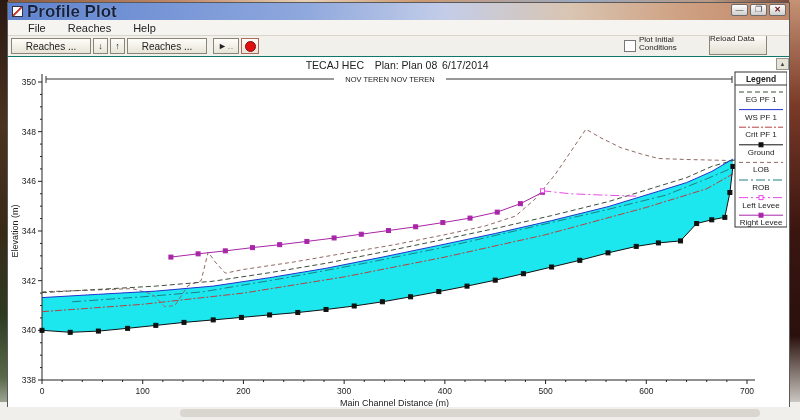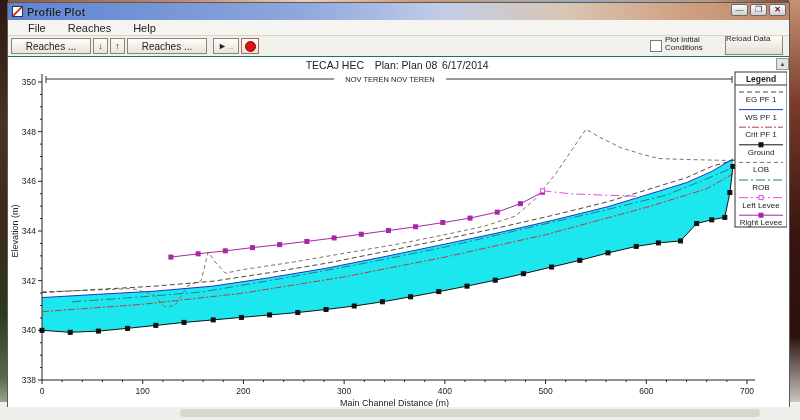--- a/index.html
+++ b/index.html
@@ -10,37 +10,37 @@
     background:linear-gradient(to bottom,#2a1812,#4a3320 30%,#3a2a18 55%,#2c3a22 75%,#5a6a4a 90%,#cfd0c8 100%);}
   .desk-right{position:absolute;right:0;top:0;width:11px;height:420px;
     background:linear-gradient(to bottom,#c59275,#7a3a28 25%,#3a1510 55%,#2a100c 80%,#d8d5cf 97%);}
   .desk-bottom{position:absolute;left:0;top:402px;width:800px;height:18px;background:#f0efec;}
   .desk-bottom .bar{position:absolute;left:180px;top:7px;width:580px;height:8px;border-radius:4px;background:#d9d6d0;}
   .win{position:absolute;left:7px;top:2px;width:781px;height:403px;border:1px solid #5a5a5a;background:#fff;}
   .titlebar{position:relative;height:17px;display:flex;align-items:center;padding-left:4px;
     background:linear-gradient(to right,#5d82cf 0%,#8fa8dd 38%,#c3cde8 56%,#d9c5b2 72%,#cfa183 86%,#c08868 100%);}
   .win-icon{width:11px;height:11px;margin-right:4px;border:1px solid #334;background:
     linear-gradient(135deg,#fff 40%,#d03a2a 42%,#d03a2a 55%,#fff 57%),#fff;box-sizing:border-box;}
-  .title-text{font-size:11px;font-weight:bold;color:#14223f;text-shadow:0 0 1px #cfd8ee;}
+  .title-text{font-size:17px;font-weight:bold;color:#14223f;text-shadow:0 0 1px #cfd8ee;}
   .win-controls{position:absolute;right:3px;top:1px;display:flex;gap:2px;}
   .wc-btn{width:17px;height:12px;font-size:8px;line-height:10px;text-align:center;color:#333;
     background:linear-gradient(#fdfdfd,#cfcfcf);border:1px solid #6a6a6a;border-radius:2px;box-sizing:border-box;cursor:default;}
   .wc-btn.close{color:#6a1010;font-weight:bold;}
   .menubar{height:15px;background:#f6f4f0;border-bottom:1px solid #d8d4ca;display:flex;align-items:center;padding-left:6px;}
   .menu-item{font-size:11px;color:#222;padding:0 8px;margin-left:6px;}
   .toolbar{height:20px;background:#f2f0ea;border-bottom:1px solid #0f766e;display:flex;align-items:center;padding-left:3px;position:relative;}
   .tb-btn{height:16px;font-size:10px;color:#222;background:linear-gradient(#fefdf9,#e8e4d8);
     border:1px solid #8a8578;display:flex;align-items:center;justify-content:center;box-sizing:border-box;margin-right:2px;}
   .tb-wide{width:80px;}
   .tb-sm{width:15px;font-size:9px;font-weight:bold;}
   .tb-anim{width:26px;gap:1px;}
   .tb-rec{width:18px;}
   .dots{font-size:7px;letter-spacing:1px;color:#444;}
   .rec-dot{width:9px;height:9px;border-radius:50%;background:#e01010;border:1px solid #8a0a0a;}
-  .tb-right{position:absolute;right:6px;top:0px;display:flex;align-items:flex-start;gap:8px;}
+  .tb-right{position:absolute;right:22px;top:0px;display:flex;align-items:flex-start;gap:18px;}
   .chk-wrap{display:flex;gap:3px;height:19px;overflow:hidden;align-items:flex-start;padding-top:2px;}
   .chk{width:10px;height:10px;border:1px solid #777;background:#fff;margin-top:2px;}
   .chk-label{font-size:8px;line-height:8px;color:#222;width:52px;margin-top:-2px;}
   .reload-btn{width:56px;height:18px;overflow:hidden;background:linear-gradient(#fdfcf8,#e4e0d4);
     border:1px solid #8a8578;border-top:none;font-size:8px;line-height:8px;text-align:left;color:#222;padding-top:0;}
   .reload-btn span{display:block;margin-top:-1px;}
   .client{position:relative;height:349px;background:#fff;border-top:1px solid #fff;}
   .scroll-up{position:absolute;right:0px;top:0px;width:13px;height:12px;background:#e6e3da;border:1px solid #9a968a;
     font-size:6px;line-height:10px;text-align:center;color:#444;box-sizing:border-box;}
   svg text{fill:#222;}

